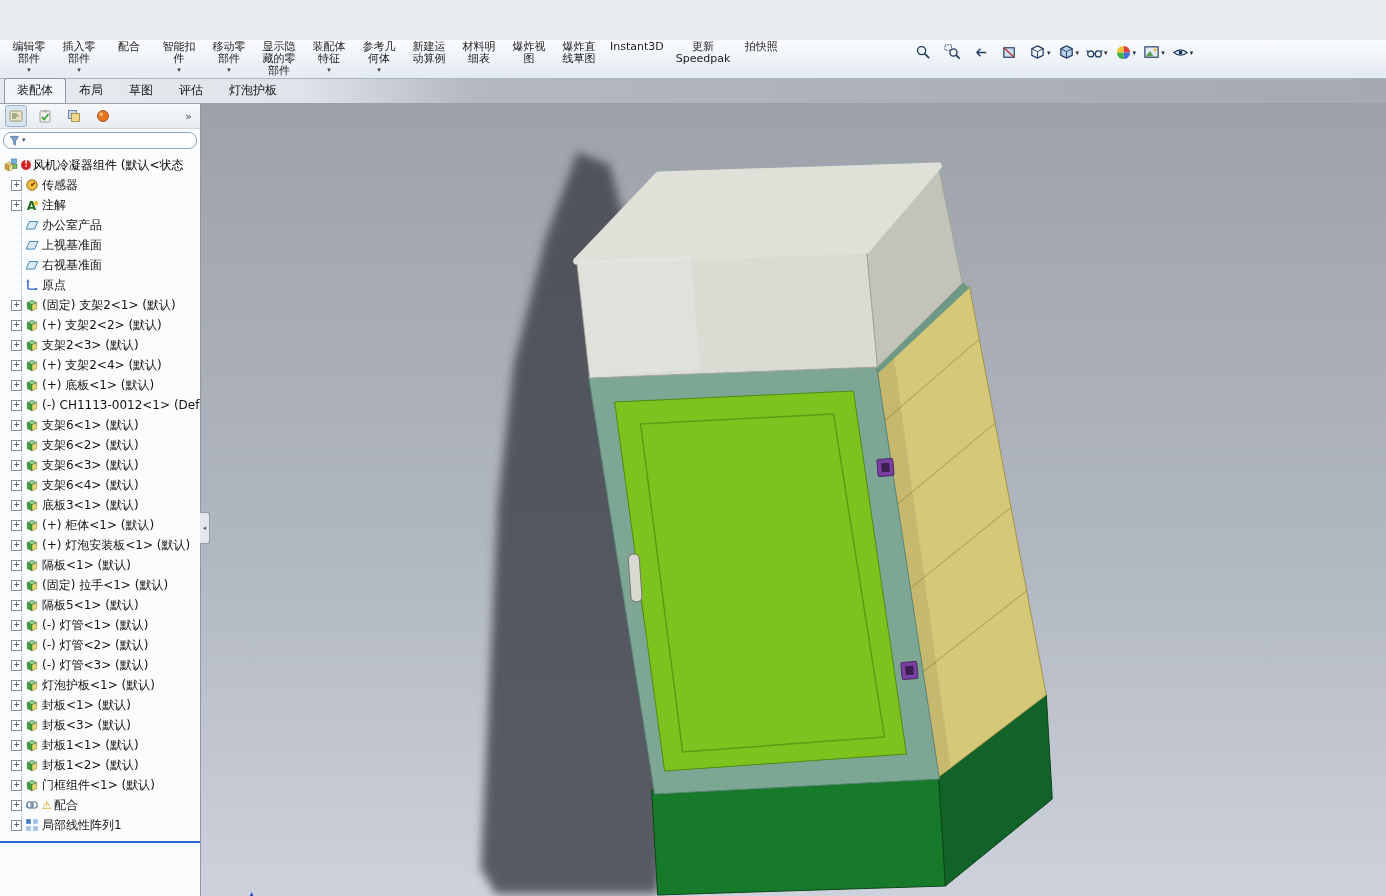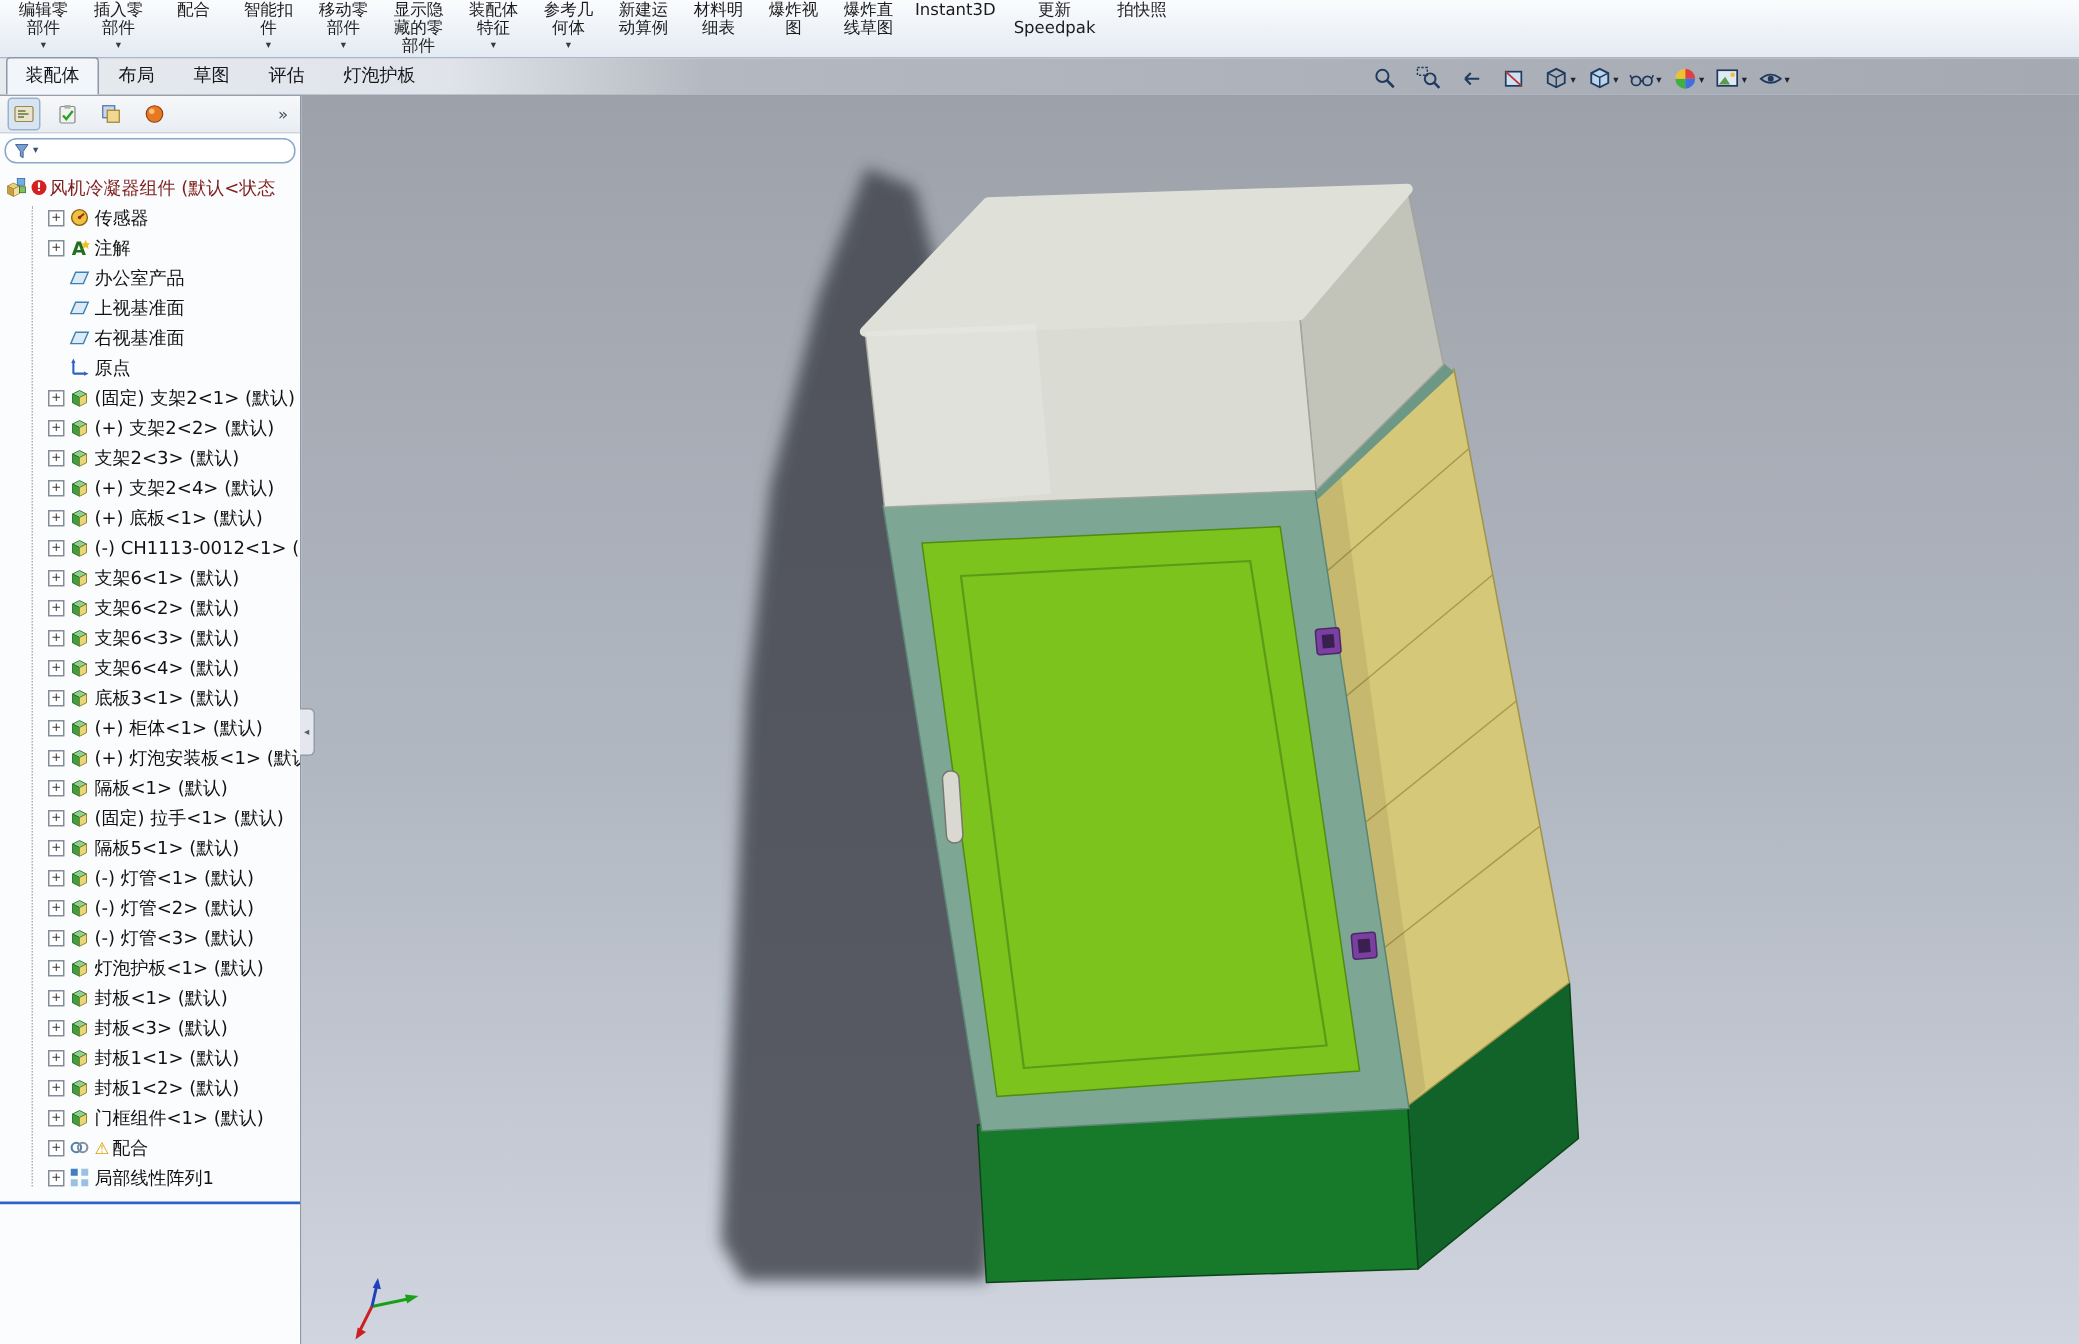--- a/index.html
+++ b/index.html
@@ -1,20 +1,20 @@
 <!DOCTYPE html>
 <html><head>
 <meta charset="utf-8">
 <style>
   html,body{margin:0;padding:0;}
   body{font-family:"DejaVu Sans","Liberation Sans",sans-serif;}
   #app{position:relative;width:1386px;height:896px;overflow:hidden;background:#e8ebf0;}
 
   
-  .ribbon{height:38px;display:flex;align-items:flex-start;background:linear-gradient(#fafcfe,#e4eaf2);border-bottom:1px solid #aab4c4;overflow:hidden;padding-left:4px;}
+  .ribbon{height:38px;display:flex;align-items:flex-start;background:linear-gradient(#fafcfe,#e4eaf2);border-bottom:1px solid #aab4c4;overflow:hidden;padding-left:4px;margin-top:40px;}
   .rbtn{display:flex;flex-direction:column;align-items:center;padding:1px 6px 0;min-width:38px;cursor:default;}
   .rlabel{font-size:11px;line-height:12px;text-align:center;color:#1c1c1c;white-space:pre-line;}
   .rarrow{font-size:7px;color:#3a3a3a;line-height:8px;margin-top:1px;}
 
   
   .tabstrip{position:relative;height:24px;background:linear-gradient(90deg,#e7eaef 0px,#e0e4ea 300px,#b4b8c0 470px,#a5a9b1 100%);border-bottom:1px solid #98a0ac;display:flex;align-items:flex-end;padding-left:4px;}
   .tab{padding:3px 12px 4px;font-size:12px;color:#15171a;border:1px solid transparent;border-bottom:none;border-radius:3px 3px 0 0;white-space:nowrap;}
   .tab.active{background:#f2f5f9;border-color:#8d97a5;}
 
   
@@ -38,32 +38,32 @@
 
   
   .frow{height:20px;flex:none;display:flex;align-items:center;padding:1px 3px;}
   .fbox{flex:1;height:15px;border:1px solid #8aa6c8;border-radius:8px;background:#fff;display:flex;align-items:center;padding:0 5px;gap:2px;}
   .fic{width:11px;height:11px;}
   .fdrop{font-size:7px;color:#34506e;}
 
   
   .tree{position:relative;height:684px;flex:none;padding-top:4px;overflow:hidden;}
   .tree::before{content:"";position:absolute;left:21px;top:26px;bottom:8px;border-left:1px dotted #a8b0ba;}
-  .trow{position:relative;height:20px;display:flex;align-items:center;padding-left:32px;white-space:nowrap;overflow:hidden;}
+  .trow{position:relative;height:20px;display:flex;align-items:center;padding-left:11px;white-space:nowrap;overflow:hidden;}
   .trow.root{padding-left:4px;}
   .texp{width:9px;height:9px;flex:none;border:1px solid #848c98;background:#fff;font-size:8px;line-height:8px;text-align:center;color:#333;margin-right:3px;}
   .texp::before{content:"+";}
   .tic{width:14px;height:14px;flex:none;margin-right:3px;}
   .tbadge{display:none;flex:none;margin-right:2px;}
   .trow.badge-error .tbadge{display:inline-block;width:10px;height:10px;border-radius:50%;background:#d42020;color:#fff;font-size:8px;line-height:10px;text-align:center;font-weight:bold;}
   .trow.badge-error .tbadge::before{content:"!";}
   .trow.badge-warning .tbadge{display:inline-block;color:#e0a000;font-size:11px;line-height:11px;}
   .trow.badge-warning .tbadge::before{content:"⚠";}
   .tlabel{font-size:12px;color:#111;overflow:hidden;text-overflow:clip;}
-  .trow.red .tlabel{color:#7f1d1d;}
+  .trow.red .tlabel{color:#000000;}
   .endline{height:2px;background:#2e62c8;margin:2px 0 0;}
   .panelrest{flex:1;background:#fbfcfd;}
 
   .handle{position:absolute;left:200px;top:408px;width:9px;height:30px;background:#e4e8ee;border:1px solid #939cab;border-left:none;border-radius:0 4px 4px 0;font-size:7px;display:flex;align-items:center;justify-content:center;color:#55606e;z-index:5;}
 
   
   .model polygon,.model rect{stroke-linejoin:round;}
   .s-base{stroke:#0c4419;stroke-width:1;}
   .s-yellow{stroke:#a0934a;stroke-width:1;}
   .s-frame{stroke:#5a8473;stroke-width:1;}

